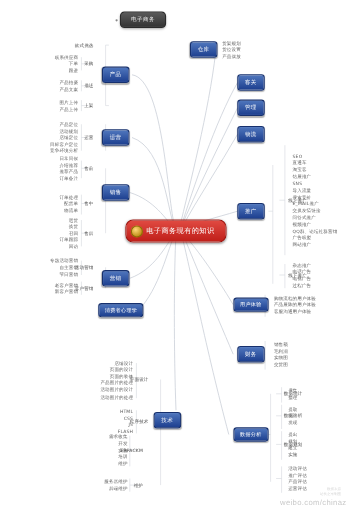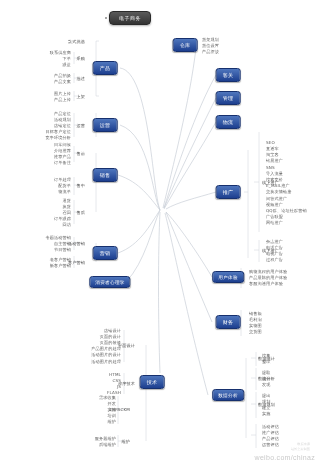--- a/index.html
+++ b/index.html
@@ -146,20 +146,24 @@
       <path d="M256 424 L256 448"></path>
         <path d="M256 435 L251 435"></path>
     </g>
   </svg>
 
   <div class="node title-pill" style="left:130px;top:18px;">
     <span class="title-dot"></span>
     <span>电子商务</span>
   </div>
 
+  <div class="node root" style="left:160px;top:210px;">
+    <span class="gear"></span>
+    <span>电子商务现有的知识</span>
+  </div>
 
   <div class="node branch" style="left:105px;top:68px;"><span>产品</span></div>
   <div class="node branch" style="left:105px;top:125px;"><span>运营</span></div>
   <div class="node branch" style="left:105px;top:175px;"><span>销售</span></div>
   <div class="node branch" style="left:105px;top:253px;"><span>营销</span></div>
   <div class="node branch small" style="left:110px;top:282px;"><span>消费者心理学</span></div>
   <div class="node branch" style="left:152px;top:382px;"><span>技术</span></div>
   <div class="node branch" style="left:185px;top:45px;"><span>仓库</span></div>
   <div class="node branch" style="left:228px;top:75px;"><span>客关</span></div>
   <div class="node branch" style="left:228px;top:98px;"><span>管理</span></div>

